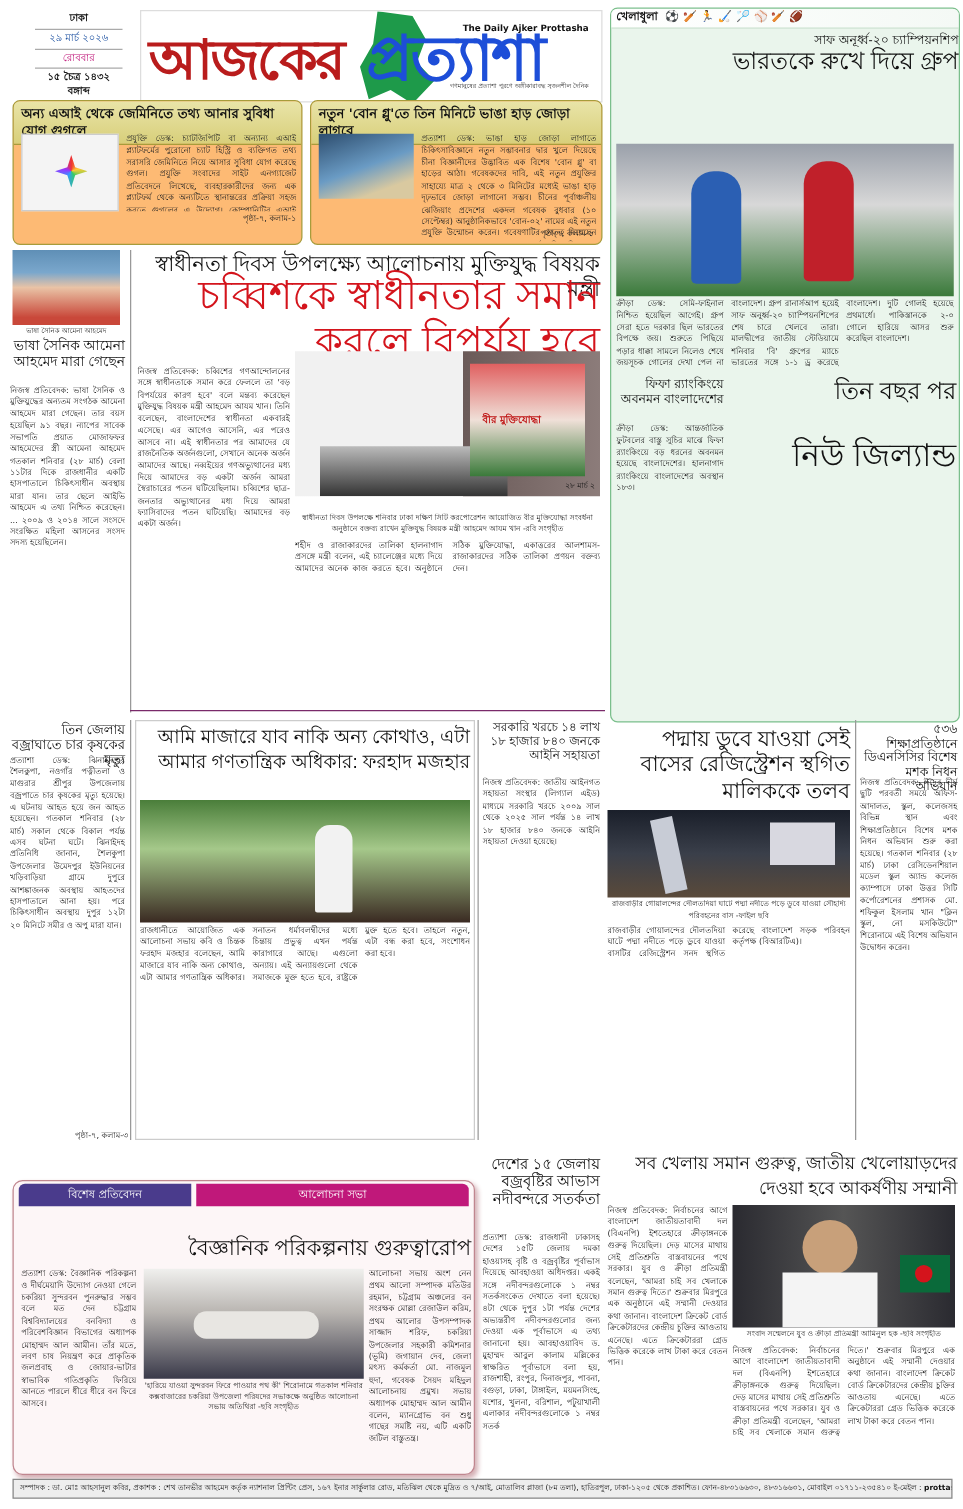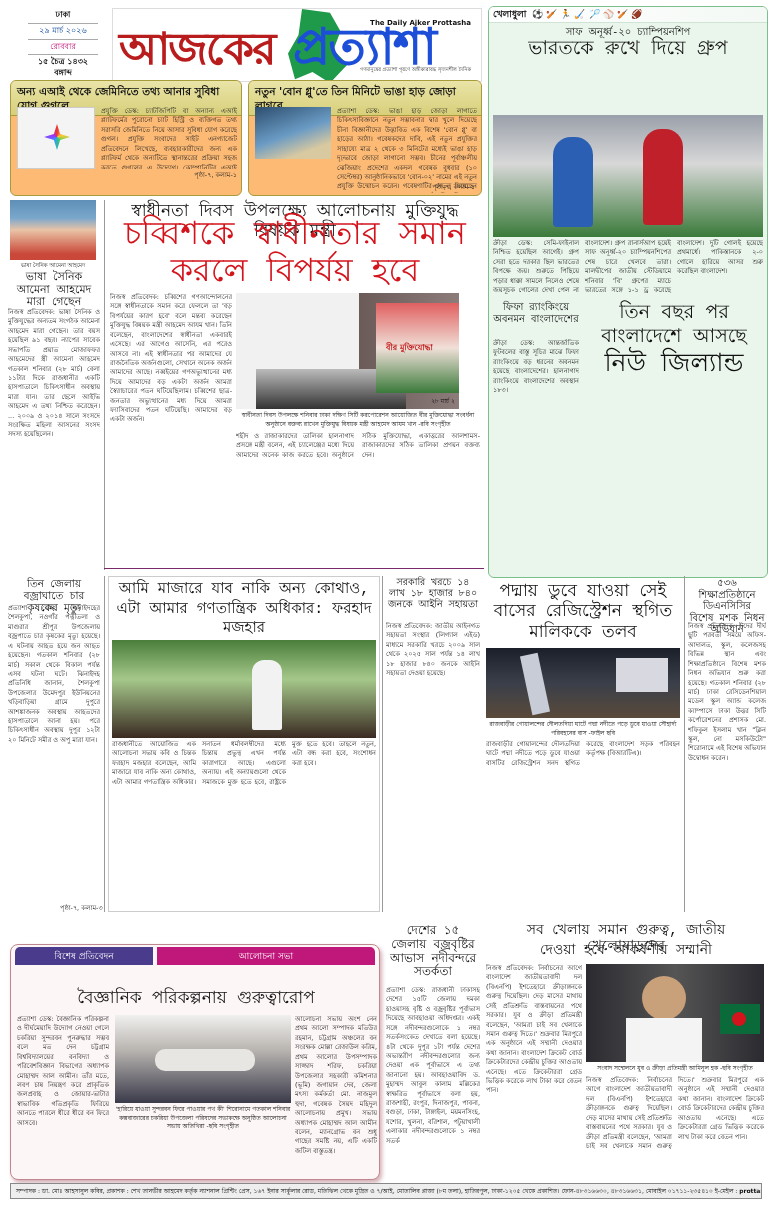--- a/index.html
+++ b/index.html
@@ -1,20 +1,20 @@
 <!DOCTYPE html>
 <html><head>
 <meta charset="utf-8">
 <style>
 *{box-sizing:border-box;margin:0;padding:0}
 body{width:770px;height:1207px;background:#fff;font-family:"DejaVu Sans",sans-serif;color:#111;position:relative;overflow:hidden;font-size:7px;line-height:1.35}
 .abs{position:absolute}
 .txt{font-size:6.5px;line-height:1.45;color:#222;text-align:justify;overflow:hidden}
 .photo{background:linear-gradient(135deg,#8a8f9a,#c9ccd2 40%,#5a5e66 80%);overflow:hidden}
-.hd{font-family:Liberation Mono, monospace;text-align:center;font-weight:bold;line-height:1.15}
+.hd{font-family:Liberation Sans, sans-serif;text-align:right;font-weight:bold;line-height:1.15}
 .vline{position:absolute;width:1px;background:#999}
 .hline{position:absolute;height:1px;background:#999}
 
 #date-box{left:28px;top:8px;width:70px;text-align:center}
 #date-box div{border-bottom:1px solid #aaa;padding:2px 0;font-size:8px}
 #logo{left:112px;top:8px;width:370px;height:74px;border:1px solid #ddd}
 #logo .a{position:absolute;left:6px;top:10px;font-size:44px;font-weight:bold;font-family:"DejaVu Serif",serif;color:#b91c1c;letter-spacing:-2px}
 #logo .b{position:absolute;left:180px;top:4px;font-size:50px;font-weight:bold;font-family:"DejaVu Serif",serif;color:#1d4ed8;letter-spacing:-2px}
 #logo .map{position:absolute;left:168px;top:0;width:70px;height:74px;background:#1e9a4a;clip-path:polygon(30% 0,70% 5%,85% 30%,75% 55%,95% 75%,70% 100%,45% 85%,20% 95%,10% 60%,25% 35%)}
 #logo .en{position:absolute;right:10px;top:10px;font-size:7px;font-weight:bold}
@@ -70,21 +70,21 @@
 <div class="abs txt" style="left:10px;top:262px;width:86px;text-align:center;font-size:5.5px">ভাষা সৈনিক আমেনা আহমেদ</div>
 <div class="abs hd" style="left:8px;top:271px;width:92px;font-size:11px;font-weight:normal">ভাষা সৈনিক আমেনা আহমেদ মারা গেছেন</div>
 <div class="abs txt" style="left:8px;top:308px;width:92px;height:260px">নিজস্ব প্রতিবেদক: ভাষা সৈনিক ও মুক্তিযুদ্ধের অন্যতম সংগঠক আমেনা আহমেদ মারা গেছেন। তার বয়স হয়েছিল ৯১ বছর। ন্যাপের সাবেক সভাপতি প্রয়াত মোজাফফর আহমেদের স্ত্রী আমেনা আহমেদ গতকাল শনিবার (২৮ মার্চ) বেলা ১১টার দিকে রাজধানীর একটি হাসপাতালে চিকিৎসাধীন অবস্থায় মারা যান। তার ছেলে আইভি আহমেদ এ তথ্য নিশ্চিত করেছেন। ... ২০০৯ ও ২০১৪ সালে সংসদে সংরক্ষিত মহিলা আসনের সংসদ সদস্য হয়েছিলেন।</div>
 
 <div class="vline" style="left:104px;top:200px;height:370px"></div>
 
 <div class="abs hd" style="left:110px;top:202px;width:370px;font-size:17px;font-weight:normal">স্বাধীনতা দিবস উপলক্ষ্যে আলোচনায় মুক্তিযুদ্ধ বিষয়ক মন্ত্রী</div>
 <div class="abs hd" style="left:110px;top:218px;width:370px;font-size:32px;color:#d4141c;font-weight:normal">চব্বিশকে স্বাধীনতার সমান</div>
 <div class="abs hd" style="left:110px;top:255px;width:370px;font-size:32px;color:#d4141c;font-weight:normal">করলে বিপর্যয় হবে</div>
 <div class="abs txt" style="left:110px;top:293px;width:122px;height:200px">নিজস্ব প্রতিবেদক: চব্বিশের গণআন্দোলনের সঙ্গে স্বাধীনতাকে সমান করে ফেললে তা 'বড় বিপর্যয়ের কারণ হবে' বলে মন্তব্য করেছেন মুক্তিযুদ্ধ বিষয়ক মন্ত্রী আহমেদ আযম খান। তিনি বলেছেন, বাংলাদেশের স্বাধীনতা একবারই এসেছে। এর আগেও আসেনি, এর পরেও আসবে না। এই স্বাধীনতার পর আমাদের যে রাজনৈতিক অর্জনগুলো, সেখানে অনেক অর্জন আমাদের আছে। নব্বইয়ের গণঅভ্যুত্থানের মধ্য দিয়ে আমাদের বড় একটা অর্জন আমরা স্বৈরাচারের পতন ঘটিয়েছিলাম। চব্বিশের ছাত্র-জনতার অভ্যুত্থানের মধ্য দিয়ে আমরা ফ্যাসিবাদের পতন ঘটিয়েছি। আমাদের বড় একটা অর্জন।</div>
-<div class="abs photo" style="left:236px;top:293px;width:223px;height:116px;background:linear-gradient(90deg,#f1f1f1 0,#f1f1f1 55%,#6a5a58 55%,#8c7c7a 100%)">
+<div class="abs photo" style="left:236px;top:281px;width:244px;height:116px;background:linear-gradient(90deg,#f1f1f1 0,#f1f1f1 55%,#6a5a58 55%,#8c7c7a 100%)">
   <div style="position:absolute;left:20px;bottom:0;width:150px;height:40px;background:linear-gradient(#bbb,#333)"></div>
   <div style="position:absolute;left:140px;top:10px;width:92px;height:90px;background:linear-gradient(#e06060,#f0e0d8 50%,#3a7a3a)"></div>
   <span style="position:absolute;left:150px;top:50px;font-size:8px;color:#c01818;font-weight:bold">বীর মুক্তিযোদ্ধা</span>
   <span style="position:absolute;right:4px;bottom:4px;font-size:6px">২৮ মার্চ ২</span>
 </div>
 <div class="abs txt" style="left:236px;top:411px;width:244px;text-align:center;font-size:6px">স্বাধীনতা দিবস উপলক্ষে শনিবার ঢাকা দক্ষিণ সিটি করপোরেশন আয়োজিত বীর মুক্তিযোদ্ধা সংবর্ধনা অনুষ্ঠানে বক্তব্য রাখেন মুক্তিযুদ্ধ বিষয়ক মন্ত্রী আহমেদ আযম খান -রবি সংগৃহীত</div>
 <div class="abs txt" style="left:236px;top:432px;width:244px;height:134px;column-count:2;column-gap:8px">শহীদ ও রাজাকারদের তালিকা হালনাগাদ প্রসঙ্গে মন্ত্রী বলেন, এই চ্যালেঞ্জের মধ্যে দিয়ে আমাদের অনেক কাজ করতে হবে। অনুষ্ঠানে সঠিক মুক্তিযোদ্ধা, একাত্তরের আলশামস-রাজাকারদের সঠিক তালিকা প্রণয়ন বক্তব্য দেন।</div>
 <div class="hline" style="left:104px;top:568px;width:380px;background:#7a2a6a"></div>
 
 <div class="abs" id="sports">
@@ -95,21 +95,20 @@
   <div class="hd" style="font-size:10px;font-weight:normal;margin-top:4px">সাফ অনূর্ধ্ব-২০ চ্যাম্পিয়নশিপ</div>
   <div class="hd" style="font-size:19px;font-weight:normal">ভারতকে রুখে দিয়ে গ্রুপ</div>
   <div class="photo" style="position:absolute;left:4px;top:108px;width:270px;height:122px;background:linear-gradient(180deg,#9aa0aa 0,#d8d8d8 40%,#3a7a3a 100%)">
     <div style="position:absolute;left:60px;top:22px;width:40px;height:90px;background:#2b5fb3;border-radius:18px 18px 4px 4px"></div>
     <div style="position:absolute;left:150px;top:14px;width:40px;height:96px;background:#c0202a;border-radius:18px 18px 4px 4px"></div>
   </div>
   <div class="txt" style="position:absolute;left:4px;top:232px;width:270px;height:60px;column-count:3;column-gap:6px">ক্রীড়া ডেস্ক: সেমি-ফাইনাল নিশ্চিত হয়েছিল আগেই। গ্রুপ সেরা হতে দরকার ছিল ভারতের বিপক্ষে জয়। শুরুতে পিছিয়ে পড়ার ধাক্কা সামলে নিলেও শেষে জয়সূচক গোলের দেখা পেল না বাংলাদেশ। গ্রুপ রানার্সআপ হয়েই সাফ অনূর্ধ্ব-২০ চ্যাম্পিয়নশিপের শেষ চারে খেলবে তারা। মালদ্বীপের জাতীয় স্টেডিয়ামে শনিবার 'বি' গ্রুপের ম্যাচে ভারতের সঙ্গে ১-১ ড্র করেছে বাংলাদেশ। দুটি গোলই হয়েছে প্রথমার্ধে। পাকিস্তানকে ২-০ গোলে হারিয়ে আসর শুরু করেছিল বাংলাদেশ।</div>
   <div class="hd" style="position:absolute;left:4px;top:295px;width:86px;font-size:10px;font-weight:normal">ফিফা র‍্যাংকিংয়ে অবনমন বাংলাদেশের</div>
   <div class="txt" style="position:absolute;left:4px;top:332px;width:86px;height:236px">ক্রীড়া ডেস্ক: আন্তর্জাতিক ফুটবলের বাস্তু সূচির মাঝে ফিফা র‍্যাংকিংয়ে বড় ধরনের অবনমন হয়েছে বাংলাদেশের। হালনাগাদ র‍্যাংকিংয়ে বাংলাদেশের অবস্থান ১৮৩।</div>
   <div class="hd" style="position:absolute;left:94px;top:296px;width:182px;font-size:19px;font-weight:normal">তিন বছর পর</div>
-  <div class="hd" style="position:absolute;left:94px;top:320px;width:182px;font-size:19px;font-weight:normal">বাংলাদেশে আসছে</div>
   <div class="hd" style="position:absolute;left:94px;top:344px;width:182px;font-size:25px;font-weight:normal">নিউ জিল্যান্ড</div>
 </div>
 
 <div class="abs hd" style="left:8px;top:578px;width:92px;font-size:10.5px;font-weight:normal">তিন জেলায় বজ্রাঘাতে চার কৃষকের মৃত্যু</div>
 <div class="abs txt" style="left:8px;top:604px;width:92px;height:308px">প্রত্যাশা ডেস্ক: ঝিনাইদহের শৈলকুপা, নওগাঁর পত্নীতলা ও মাগুরার শ্রীপুর উপজেলায় বজ্রপাতে চার কৃষকের মৃত্যু হয়েছে। এ ঘটনায় আহত হয়ে জন আহত হয়েছেন। গতকাল শনিবার (২৮ মার্চ) সকাল থেকে বিকাল পর্যন্ত এসব ঘটনা ঘটে। ঝিনাইদহ প্রতিনিধি জানান, শৈলকুপা উপজেলার উমেদপুর ইউনিয়নের খড়িবাড়িয়া গ্রামে দুপুরে আশঙ্কাজনক অবস্থায় আহতদের হাসপাতালে আনা হয়। পরে চিকিৎসাধীন অবস্থায় দুপুর ১২টা ২০ মিনিটে সমীর ও অপু মারা যান।</div>
 <span class="abs txt" style="left:60px;top:904px">পৃষ্ঠা-৭, কলাম-৩</span>
 
 <div class="vline" style="left:104px;top:576px;height:336px"></div>
 
 <div class="abs" style="left:108px;top:576px;width:272px;height:336px;border:1px solid #ccc"></div>

